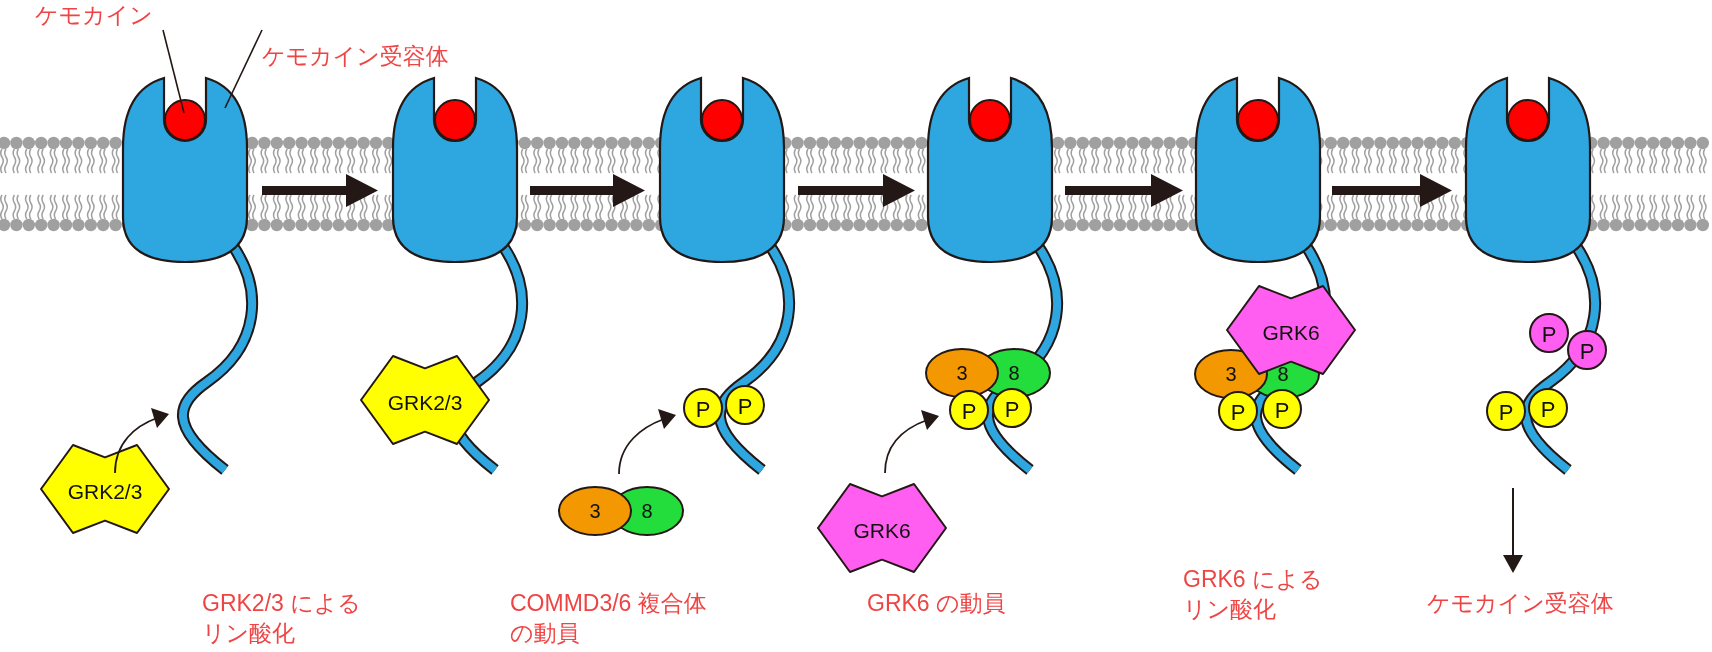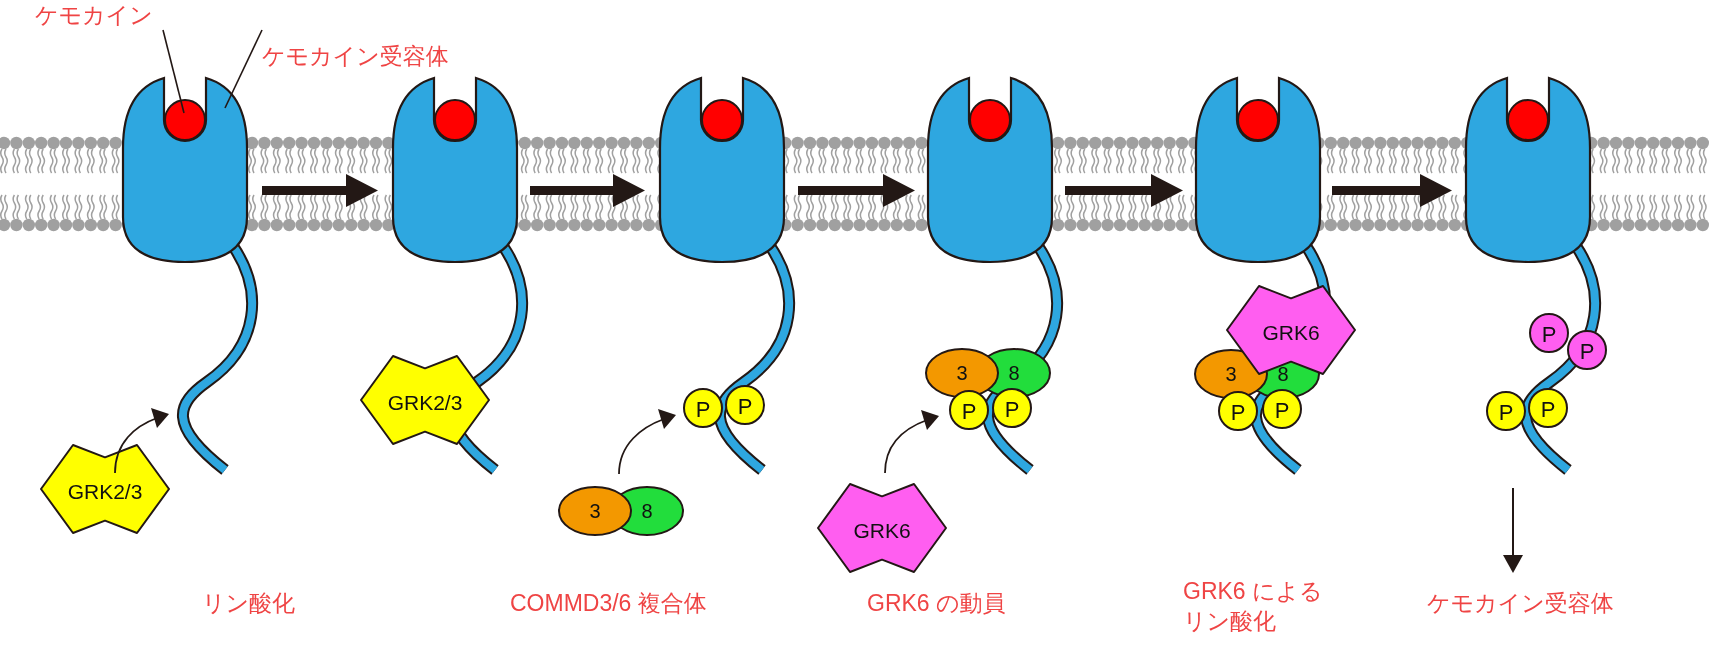--- a/index.html
+++ b/index.html
@@ -1286,27 +1286,29 @@
         <line x1="1513" y1="488" x2="1513" y2="558" stroke="#231815" stroke-width="2"></line>
         <path d="M1503,555 L1523,555 L1513,573 Z" fill="#231815"></path>
       </g>
     </g>
 </svg>
 
 <div class="lbl" style="left:35px; top:0px;">ケモカイン</div>
 <div class="lbl" style="left:262px; top:8px;margin-top:33px;">ケモカイン受容体</div>
 
 <div class="lbl" style="left:202px; top:588px;">
+  <div>GRK2/3 による</div>
   <div>リン酸化</div>
 </div>
 <div class="lbl" style="left:510px; top:588px;">
   <div>COMMD3/6 複合体</div>
+  <div>の動員</div>
 </div>
 <div class="lbl" style="left:867px; top:588px;">
   <div>GRK6 の動員</div>
 </div>
-<div class="lbl" style="left:1183px; top:576px;">
+<div class="lbl" style="left:1183px; top:564px;">
   <div>GRK6 による</div>
   <div>リン酸化</div>
 </div>
 <div class="lbl" style="left:1427px; top:588px;">
   <div>ケモカイン受容体</div>
 </div>
 
 </body></html>

